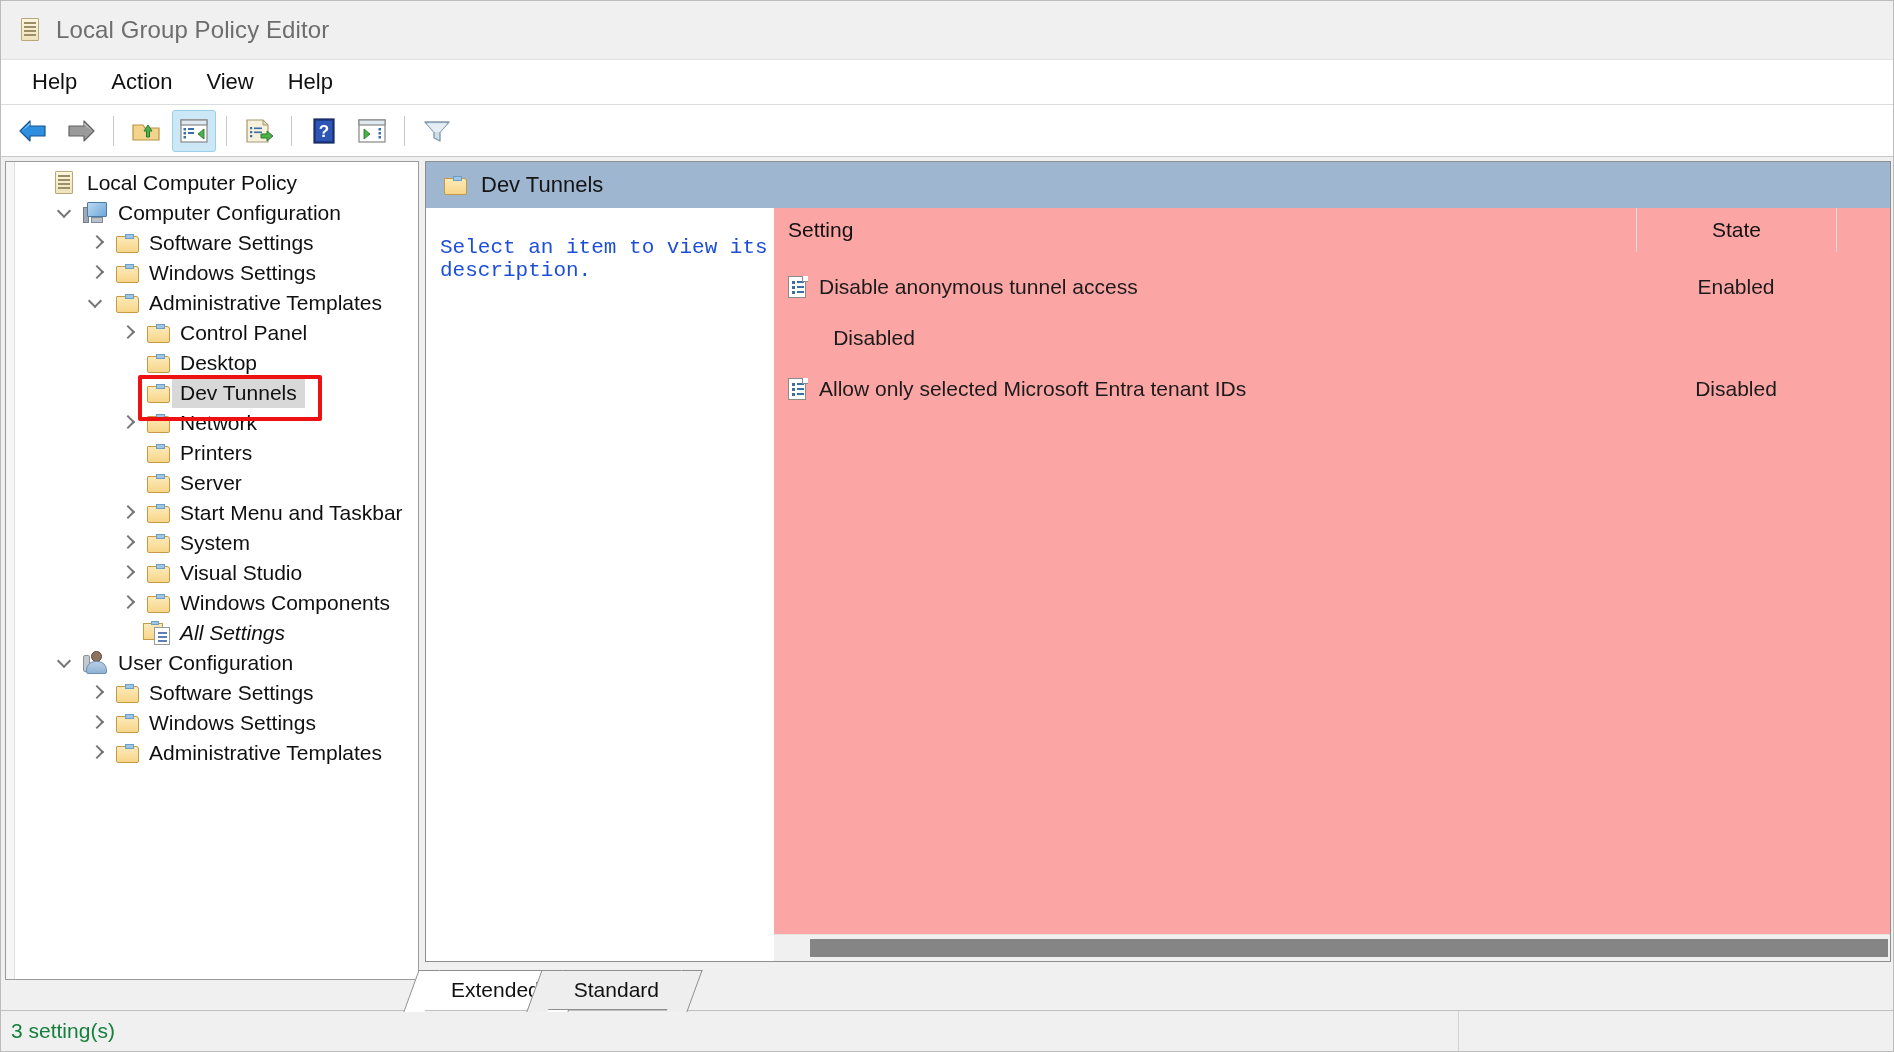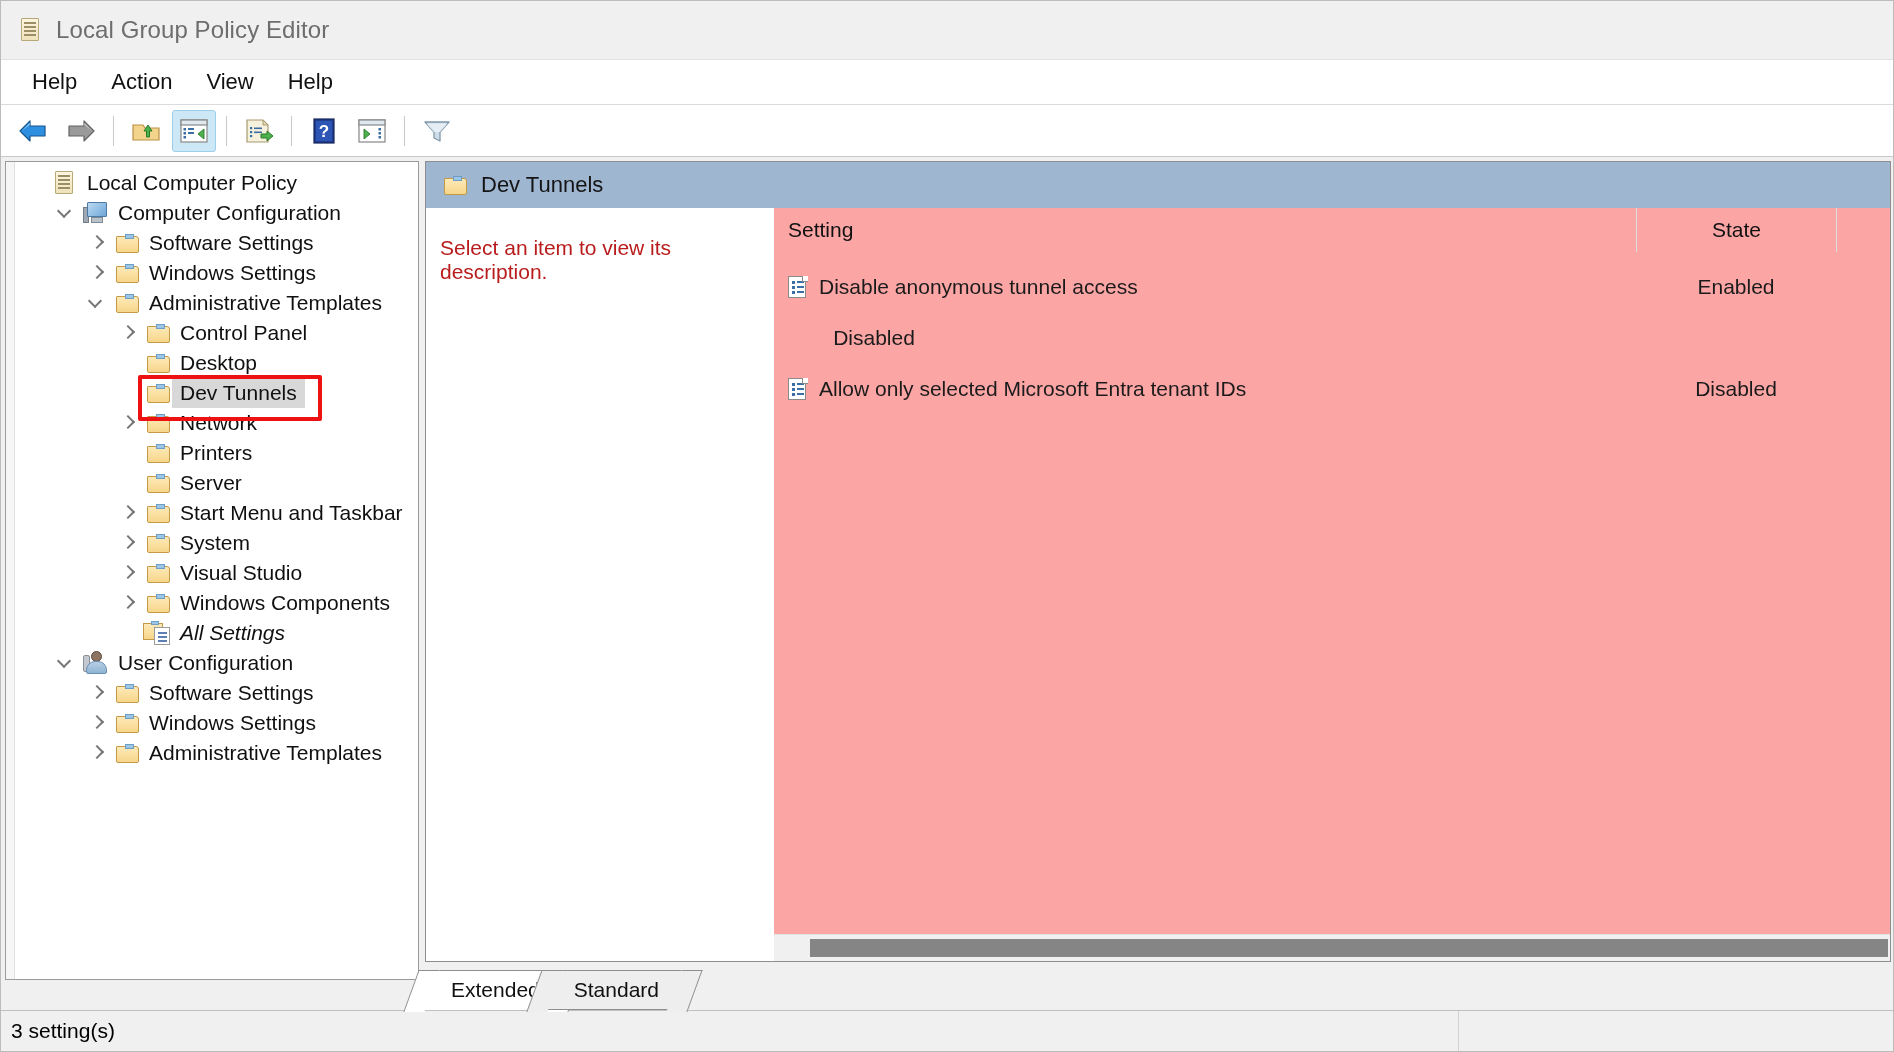--- a/index.html
+++ b/index.html
@@ -335,22 +335,23 @@
     flex: 1 1 auto;
     display: flex;
     min-height: 0;
     position: relative;
   }
   .rp-desc {
     width: 348px;
     flex: 0 0 auto;
     padding: 28px 0 0 14px;
     font-size: 21px;
-    color: #b91c1c;
-    box-sizing: border-box;
+    color: #1d4ed8;
+    box-sizing: border-box;
+    font-family: Liberation Mono, monospace;
   }
   .rp-list {
     flex: 1 1 auto;
     min-width: 0;
     position: relative;
     background: #fca5a5;
     display: flex;
     flex-direction: column;
   }
   .lv-head {
@@ -499,21 +500,21 @@
 
   
   .statusbar {
     height: 40px;
     flex: 0 0 auto;
     background: #f0f0f0;
     border-top: 1px solid #c0c0c0;
     display: flex;
     align-items: center;
     font-size: 21px;
-    color: #000000;
+    color: #15803d;
   }
   .statusbar .st-text { padding-left: 10px; flex: 1 1 auto; }
   .statusbar .st-cell {
     width: 434px;
     flex: 0 0 auto;
     border-left: 1px solid #d2d2d2;
     height: 100%;
   }
 </style>
 </head>

